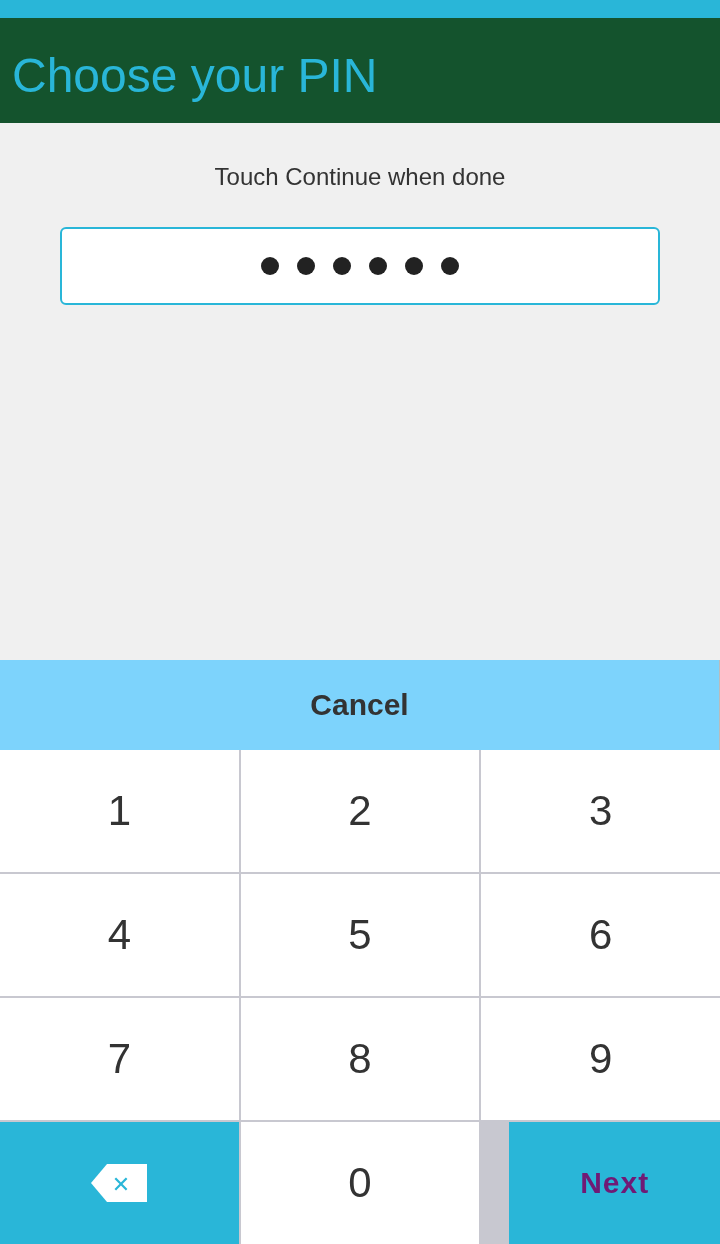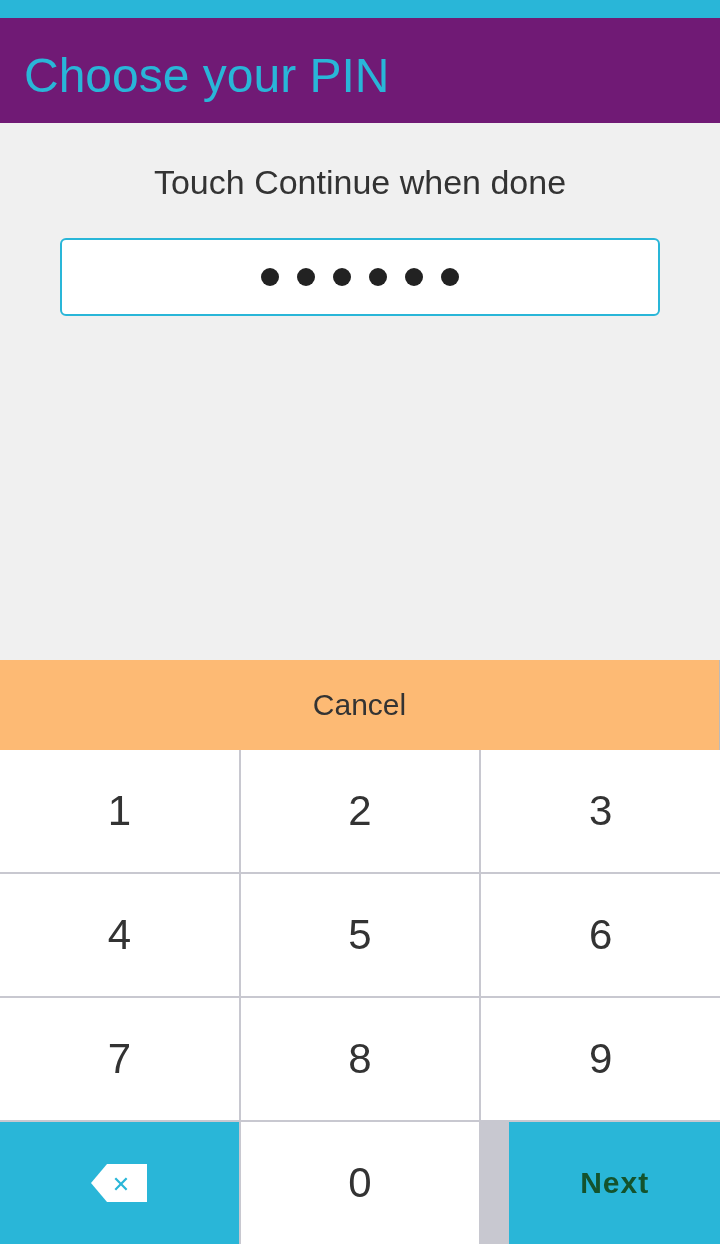--- a/index.html
+++ b/index.html
@@ -18,41 +18,41 @@
       flex-direction: column;
     }
 
     .status-bar {
       background: #29b6d8;
       height: 18px;
       width: 100%;
     }
 
     .header {
-      background: #701a75;
-      padding: 30px 24px 20px 24px;
+      background: #14532d;
+      padding: 30px 24px 20px 12px;
     }
 
     .header h1 {
       color: #29b6d8;
       font-size: 48px;
       font-weight: 400;
     }
 
     .content-area {
       background: #f0f0f0;
       flex: 1;
       display: flex;
       flex-direction: column;
       align-items: center;
       padding: 40px 60px 0 60px;
     }
 
     .subtitle {
-      font-size: 34px;
+      font-size: 24px;
       color: #333;
       margin-bottom: 36px;
       text-align: right;
     }
 
     .pin-display {
       width: 100%;
       background: white;
       border: 2px solid #29b6d8;
       border-radius: 6px;
@@ -82,23 +82,24 @@
       height: 90px;
     }
 
     .action-btn {
       flex: 1;
       display: flex;
       align-items: center;
       justify-content: center;
       font-size: 30px;
       color: #333;
-      background: #fdba74;
+      background: #7dd3fc;
       border: none;
       cursor: pointer;
+      font-weight: bold;
     }
 
     .action-btn:first-child {
       border-right: 1px solid #bbb;
     }
 
     .keypad {
       width: 100%;
       background: #c8c8d0;
       display: grid;
@@ -123,21 +124,21 @@
     .key-backspace {
       background: #29b6d8;
       color: white;
       display: flex;
       align-items: center;
       justify-content: center;
     }
 
     .key-next {
       background: #29b6d8;
-      color: #14532d;
+      color: #701a75;
       font-size: 30px;
       font-weight: 600;
       letter-spacing: 1px;
       margin-left: 28px;
     }
 
     
     .bk-shape {
       position: relative;
       display: flex;

